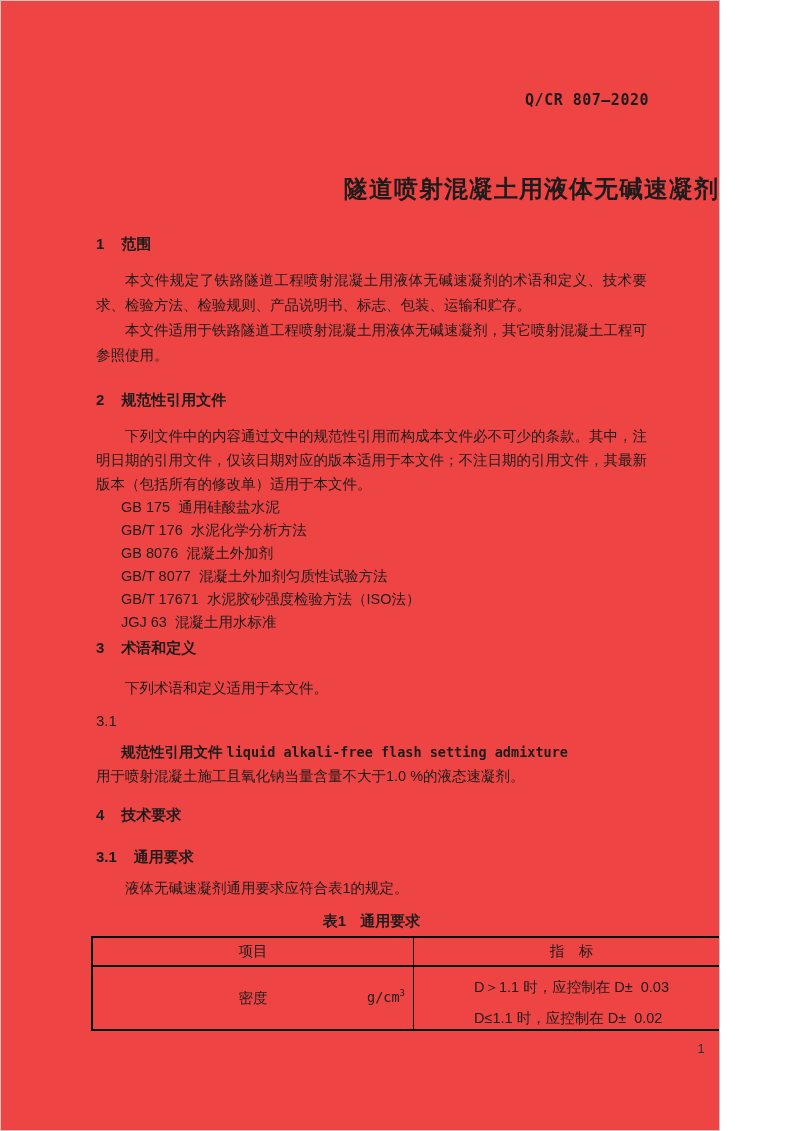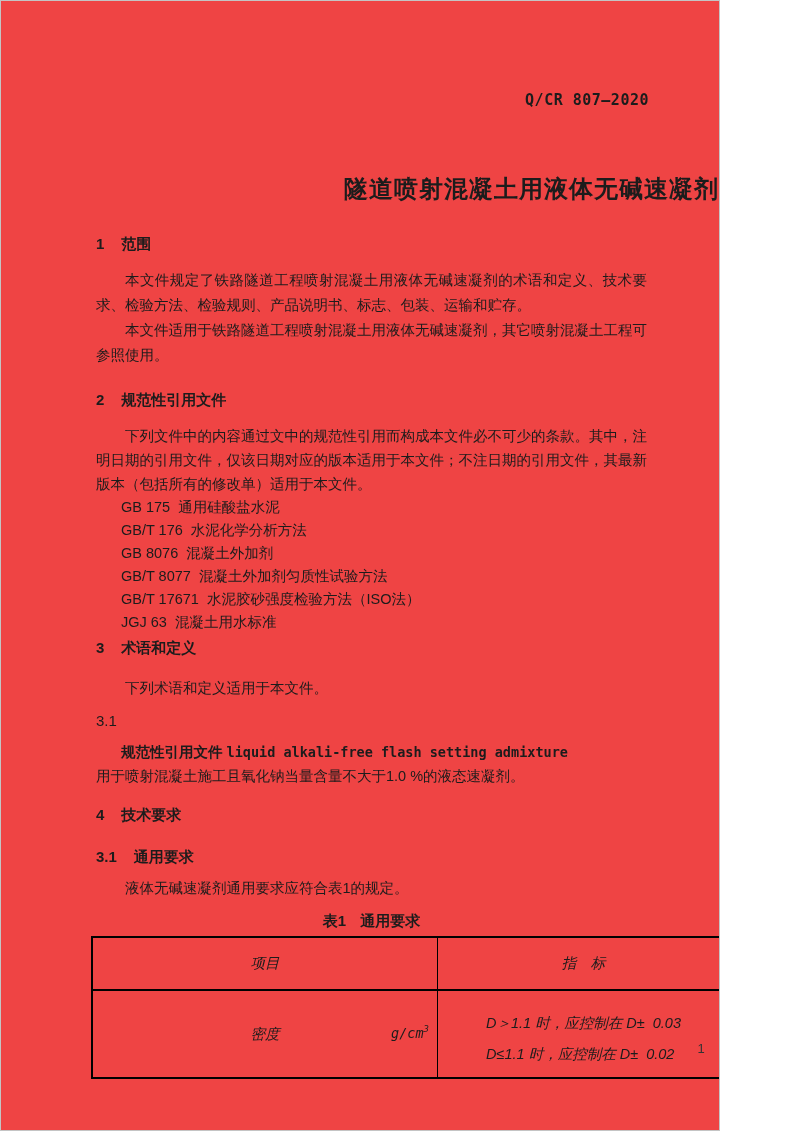--- a/index.html
+++ b/index.html
@@ -61,21 +61,21 @@
   .tbl-caption .cap-label { margin-right: 14px; }
 
   table.tbl {
     border-collapse: collapse;
     table-layout: fixed;
     width: 640px;
     margin-left: -5px;
     margin-top: 6px;
     border: 2px solid #000000;
   }
-  .tbl th, .tbl td { border: 1px solid #000000; font-weight: normal; padding: 12px; font-style: italic; }
+  .tbl th, .tbl td { border: 1px solid #000000; font-weight: normal; padding: 0; }
   .tbl thead th { height: 27px; border-bottom: 2px solid #000000; font-size: 14.5px; }
   .col-item { width: 320px; }
   .item-cell { position: relative; text-align: center; height: 46px; font-size: 14.5px; }
   .unit {
     position: absolute; right: 8px; top: 50%; transform: translateY(-58%);
     font-family: "DejaVu Sans Mono", monospace; font-size: 13.5px; font-weight: normal;
   }
   .unit sup { font-size: 9px; }
   .spec-cell { text-align: center; vertical-align: middle; }
   .spec-inner { display: inline-block; text-align: left; }

